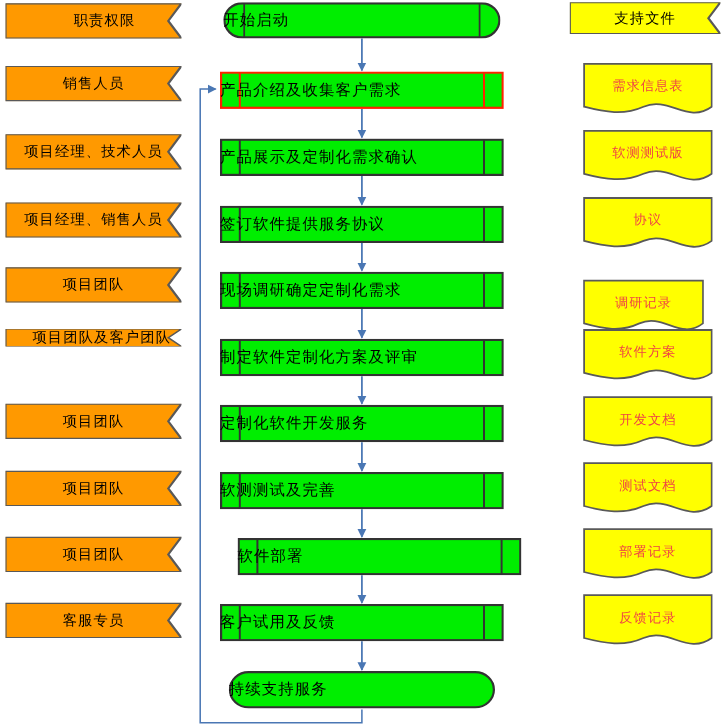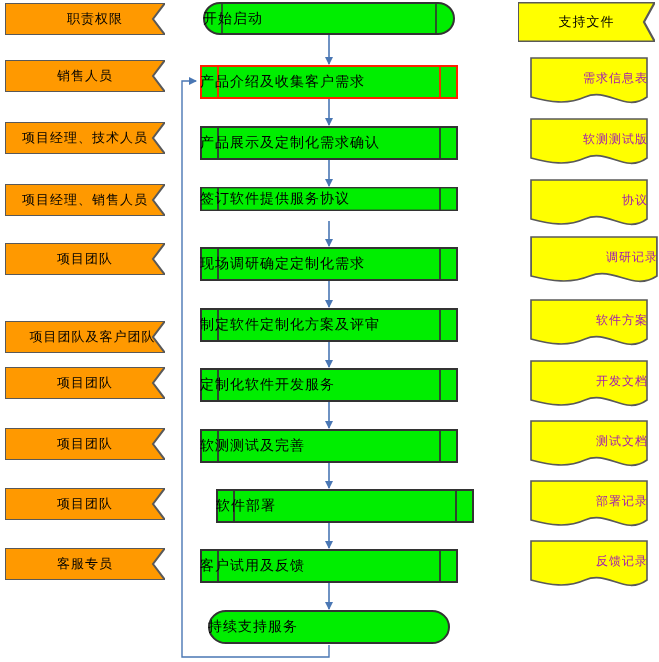--- a/index.html
+++ b/index.html
@@ -29,22 +29,22 @@
   
   .proc{
     display:flex;align-items:center;
     color:#000;font-size:14px;letter-spacing:1px;white-space:nowrap;
   }
   .proc .lbl{position:relative;z-index:2;}
   .proc svg{position:absolute;left:0;top:0;width:100%;height:100%;z-index:1;}
 
   
   .docshape{
-    display:flex;align-items:flex-start;justify-content:flex-end;
-    color:#a21caf;font-size:12px;letter-spacing:1px;white-space:nowrap;
+    display:flex;align-items:flex-start;justify-content:center;
+    color:#ef4444;font-size:12px;letter-spacing:1px;white-space:nowrap;
   }
   .docshape .lbl{position:relative;z-index:2;padding-top:13px;}
   .docshape svg{position:absolute;left:0;top:0;width:100%;height:100%;z-index:1;}
 
   
   #wires{position:absolute;left:0;top:0;width:659px;height:662px;z-index:0;}
 </style>
 </head>
 <body>
 
@@ -100,21 +100,21 @@
     <span class="lbl">项目经理、销售人员</span>
   </div>
 
   <div class="node pennant" style="left:5px;top:243px;width:160px;height:32px;">
     <svg viewBox="0 0 160 32" preserveAspectRatio="none">
       <path d="M0,0 L160,0 L148,16 L160,32 L0,32 Z" fill="#FF9900" stroke="#595959" stroke-width="2"></path>
     </svg>
     <span class="lbl">项目团队</span>
   </div>
 
-  <div class="node pennant" style="left:5px;top:321px;width:160px;height:32px;padding-left:15px;">
+  <div class="node pennant" style="left:5px;top:299px;width:160px;height:16px;padding-left:15px;">
     <svg viewBox="0 0 160 32" preserveAspectRatio="none">
       <path d="M0,0 L160,0 L148,16 L160,32 L0,32 Z" fill="#FF9900" stroke="#595959" stroke-width="2"></path>
     </svg>
     <span class="lbl">项目团队及客户团队</span>
   </div>
 
   <div class="node pennant" style="left:5px;top:367px;width:160px;height:32px;">
     <svg viewBox="0 0 160 32" preserveAspectRatio="none">
       <path d="M0,0 L160,0 L148,16 L160,32 L0,32 Z" fill="#FF9900" stroke="#595959" stroke-width="2"></path>
     </svg>
@@ -162,21 +162,21 @@
 
   <div class="node proc" style="left:200px;top:126px;width:258px;height:34px;">
     <svg viewBox="0 0 258 34" preserveAspectRatio="none">
       <rect x="1" y="1" width="256" height="32" fill="#00EE00" stroke="#333333" stroke-width="2"></rect>
       <line x1="18" y1="1" x2="18" y2="33" stroke="#333333" stroke-width="1.8"></line>
       <line x1="240" y1="1" x2="240" y2="33" stroke="#333333" stroke-width="1.8"></line>
     </svg>
     <span class="lbl">产品展示及定制化需求确认</span>
   </div>
 
-  <div class="node proc" style="left:200px;top:187px;width:258px;height:24px;">
+  <div class="node proc" style="left:200px;top:187px;width:258px;height:34px;">
     <svg viewBox="0 0 258 34" preserveAspectRatio="none">
       <rect x="1" y="1" width="256" height="32" fill="#00EE00" stroke="#333333" stroke-width="2"></rect>
       <line x1="18" y1="1" x2="18" y2="33" stroke="#333333" stroke-width="1.8"></line>
       <line x1="240" y1="1" x2="240" y2="33" stroke="#333333" stroke-width="1.8"></line>
     </svg>
     <span class="lbl">签订软件提供服务协议</span>
   </div>
 
   <div class="node proc" style="left:200px;top:247px;width:258px;height:34px;">
     <svg viewBox="0 0 258 34" preserveAspectRatio="none">
@@ -232,21 +232,21 @@
     <span class="lbl">客户试用及反馈</span>
   </div>
 
   <div class="node proc" style="left:208px;top:610px;width:242px;height:34px;">
     <svg viewBox="0 0 242 35" preserveAspectRatio="none">
       <rect x="1" y="1" width="240" height="33" rx="17" ry="17" fill="#00EE00" stroke="#333333" stroke-width="2"></rect>
     </svg>
     <span class="lbl">持续支持服务</span>
   </div>
 
-  <div class="node pennant" style="left:518px;top:2px;width:137px;height:40px;">
+  <div class="node pennant" style="left:518px;top:2px;width:137px;height:29px;">
     <svg viewBox="0 0 137 29" preserveAspectRatio="none">
       <path d="M0,0 L137,0 L126,14.5 L137,29 L0,29 Z" fill="#FFFF00" stroke="#595959" stroke-width="2"></path>
     </svg>
     <span class="lbl">支持文件</span>
   </div>
 
   <div class="node docshape" style="left:530px;top:57px;width:118px;height:50px;">
     <svg viewBox="0 0 118 50" preserveAspectRatio="none">
       <path d="M1,1 L117,1 L117,40 C95,56 78,30 55,40 C37,48 20,45 1,40 Z" fill="#FFFF00" stroke="#595959" stroke-width="1.6"></path>
     </svg>
@@ -260,21 +260,21 @@
     <span class="lbl">软测测试版</span>
   </div>
 
   <div class="node docshape" style="left:530px;top:179px;width:118px;height:50px;">
     <svg viewBox="0 0 118 50" preserveAspectRatio="none">
       <path d="M1,1 L117,1 L117,40 C95,56 78,30 55,40 C37,48 20,45 1,40 Z" fill="#FFFF00" stroke="#595959" stroke-width="1.6"></path>
     </svg>
     <span class="lbl">协议</span>
   </div>
 
-  <div class="node docshape" style="left:530px;top:236px;width:128px;height:50px;font-family:Liberation Serif, serif;">
+  <div class="node docshape" style="left:530px;top:254px;width:110px;height:50px;font-family:Liberation Serif, serif;">
     <svg viewBox="0 0 118 50" preserveAspectRatio="none">
       <path d="M1,1 L117,1 L117,40 C95,56 78,30 55,40 C37,48 20,45 1,40 Z" fill="#FFFF00" stroke="#595959" stroke-width="1.6"></path>
     </svg>
     <span class="lbl">调研记录</span>
   </div>
 
   <div class="node docshape" style="left:530px;top:299px;width:118px;height:50px;">
     <svg viewBox="0 0 118 50" preserveAspectRatio="none">
       <path d="M1,1 L117,1 L117,40 C95,56 78,30 55,40 C37,48 20,45 1,40 Z" fill="#FFFF00" stroke="#595959" stroke-width="1.6"></path>
     </svg>

